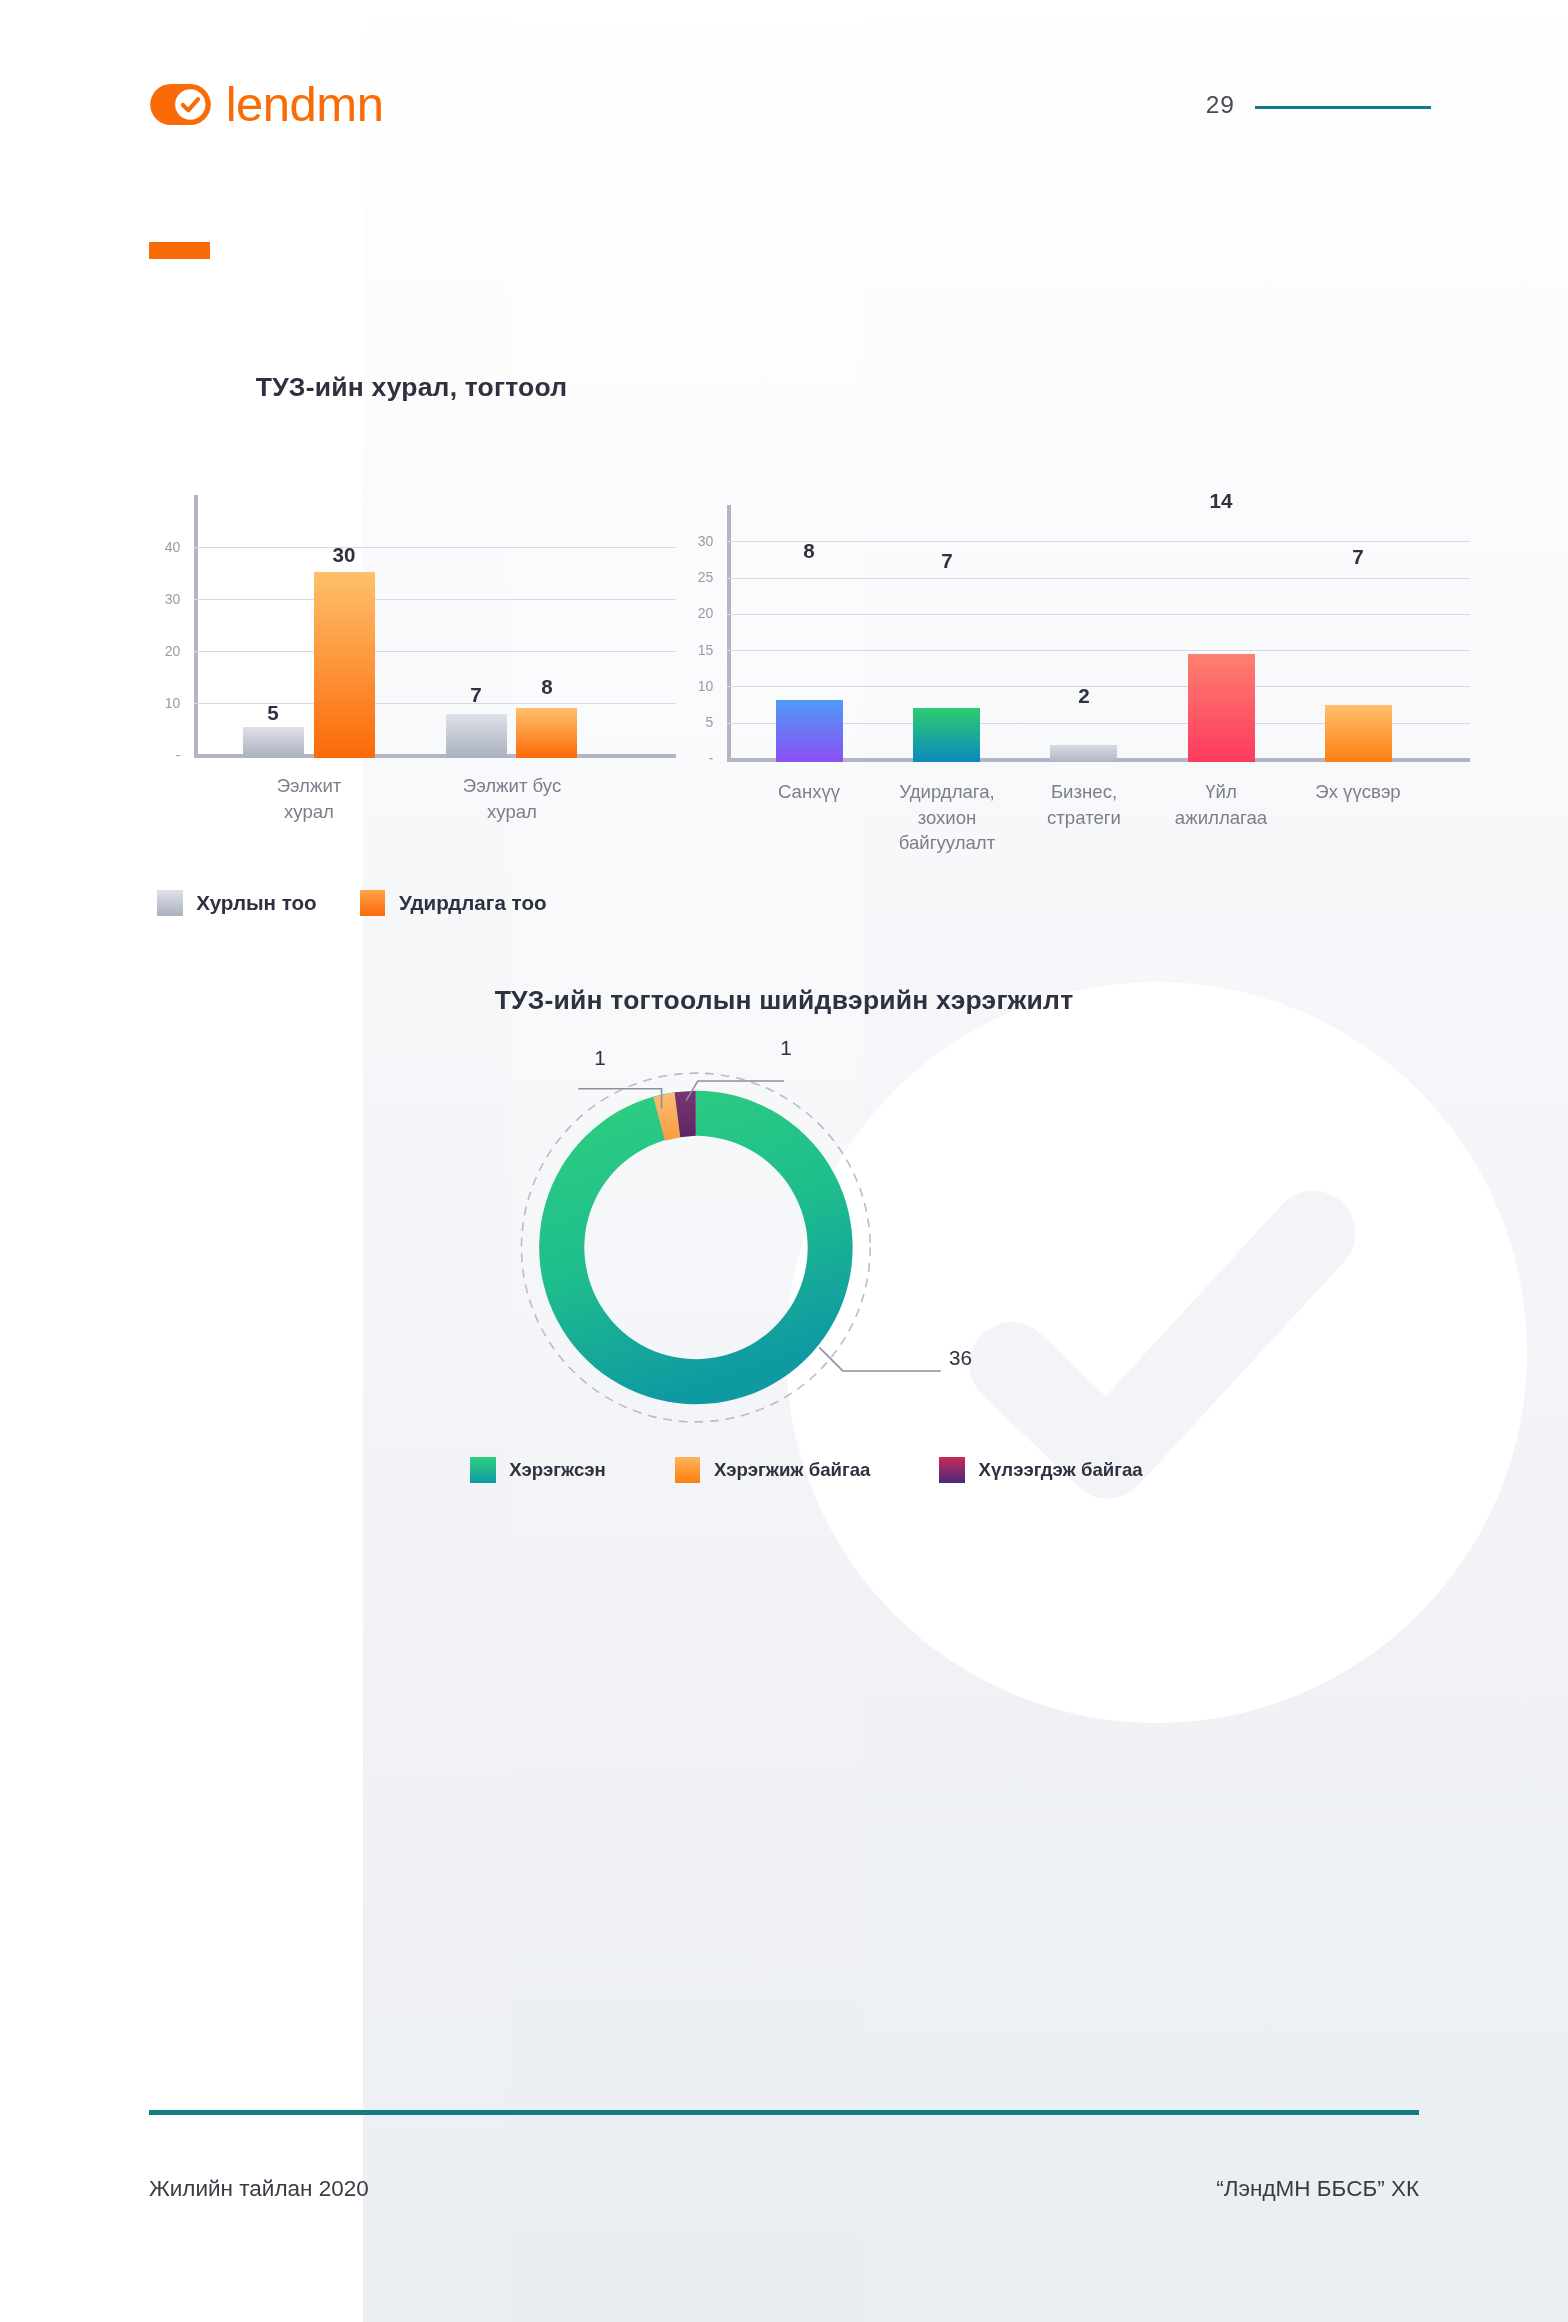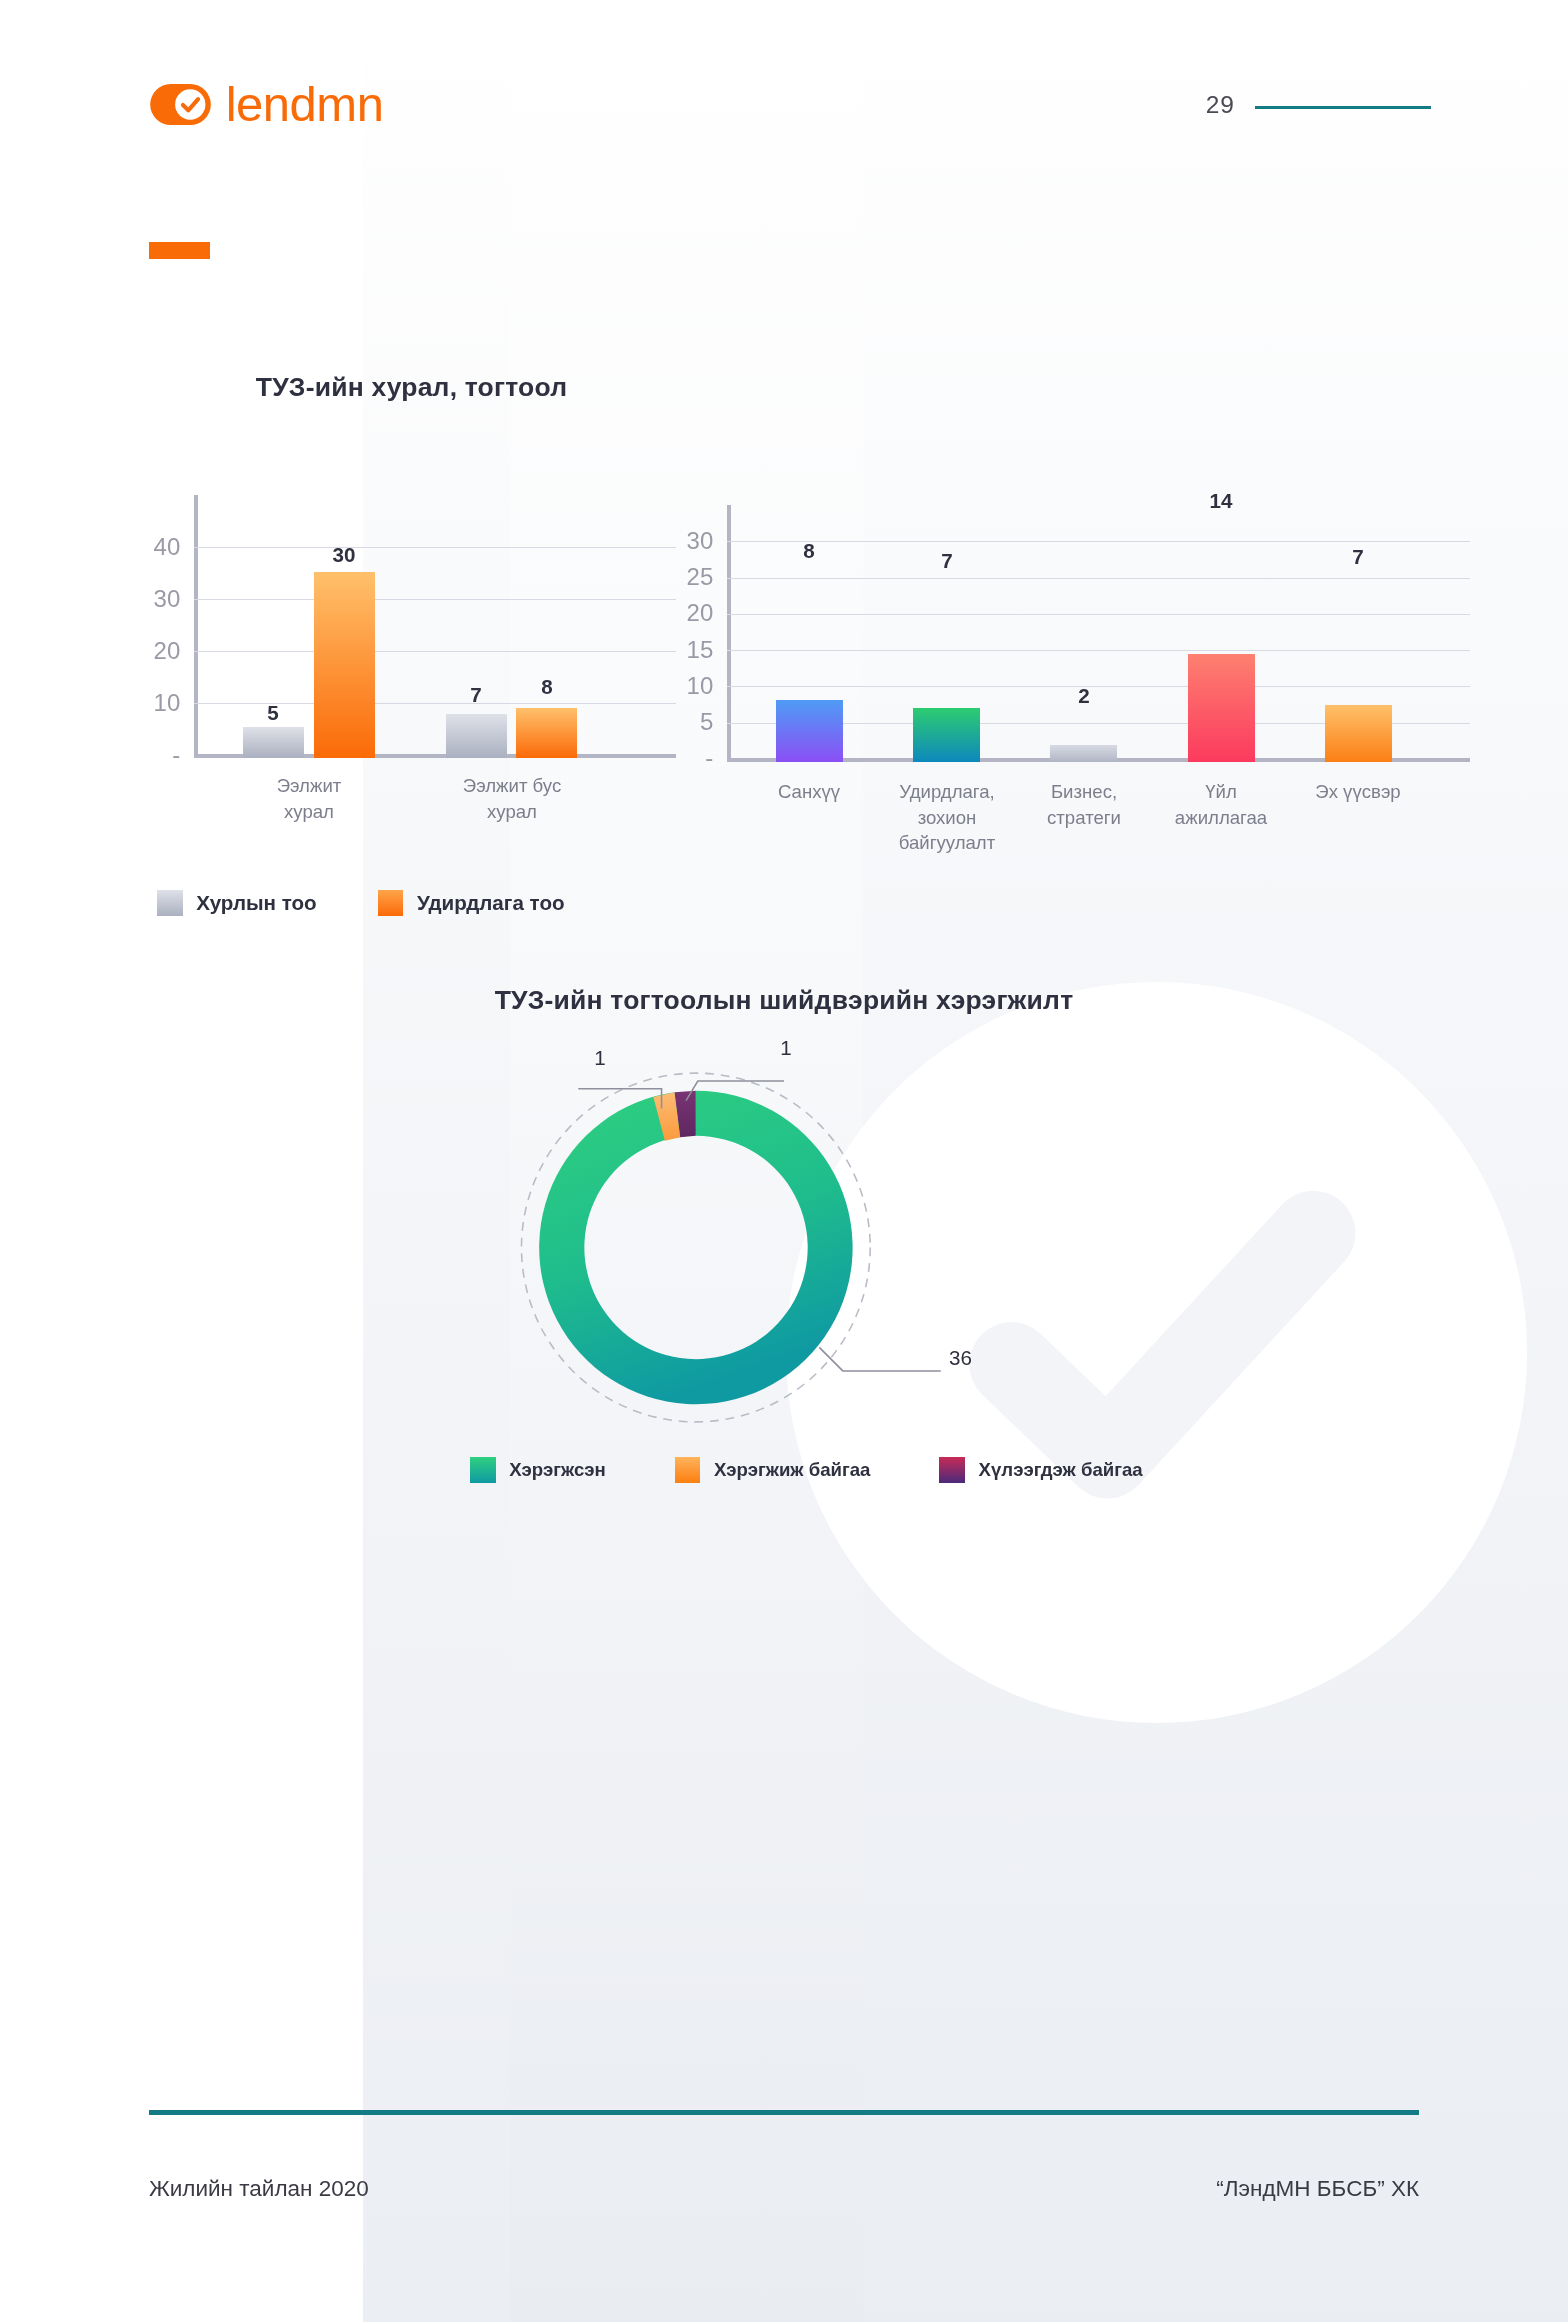--- a/index.html
+++ b/index.html
@@ -54,21 +54,21 @@
   .chart-title {
     text-align: center; font-size: 26.5px; font-weight: bold;
     color: #2f3040; letter-spacing: 0.2px;
   }
   .plot { position: relative; }
   .y-axis {
     position: absolute; left: 0; top: 0; bottom: 0; width: 59px;
   }
   .y-tick {
     position: absolute; right: 13.7px; transform: translateY(-50%);
-    font-size: 24px; color: #9a9aa6; white-space: nowrap;
+    font-size: 14px; color: #9a9aa6; white-space: nowrap;
   }
   .axis-line-v {
     position: absolute; top: 0; bottom: 0; width: 3.9px; background: #b3b4c4;
   }
   .axis-line-h {
     position: absolute; left: 0; right: 0; height: 3.9px; background: #b3b4c4;
   }
   .gridline {
     position: absolute; left: 0; right: 0; height: 1px; background: #d8d9e2;
   }
@@ -171,21 +171,21 @@
       <span class="bar-label" style="left:353px; top:180px;">8</span>
 
       <span class="cat-label" style="left:115px; top:278px;">Ээлжит</span>
       <span class="cat-label" style="left:115px; top:304px;">хурал</span>
       <span class="cat-label" style="left:318px; top:278px;">Ээлжит бус</span>
       <span class="cat-label" style="left:318px; top:304px;">хурал</span>
     </div>
   </div>
 </div>
 
-<div class="legend" style="left:157px; top:890px; gap:61px;">
+<div class="legend" style="left:157px; top:890px; gap:43px;">
   <div class="legend-item">
     <span class="swatch" style="background:linear-gradient(180deg,#dfe1e8 0%,#aab0c0 100%);"></span>
     <span class="legend-text">Хурлын тоо</span>
   </div>
   <div class="legend-item">
     <span class="swatch" style="background:linear-gradient(180deg,#ffa44a 0%,#fb6a08 100%);"></span>
     <span class="legend-text">Удирдлага тоо</span>
   </div>
 </div>
 

